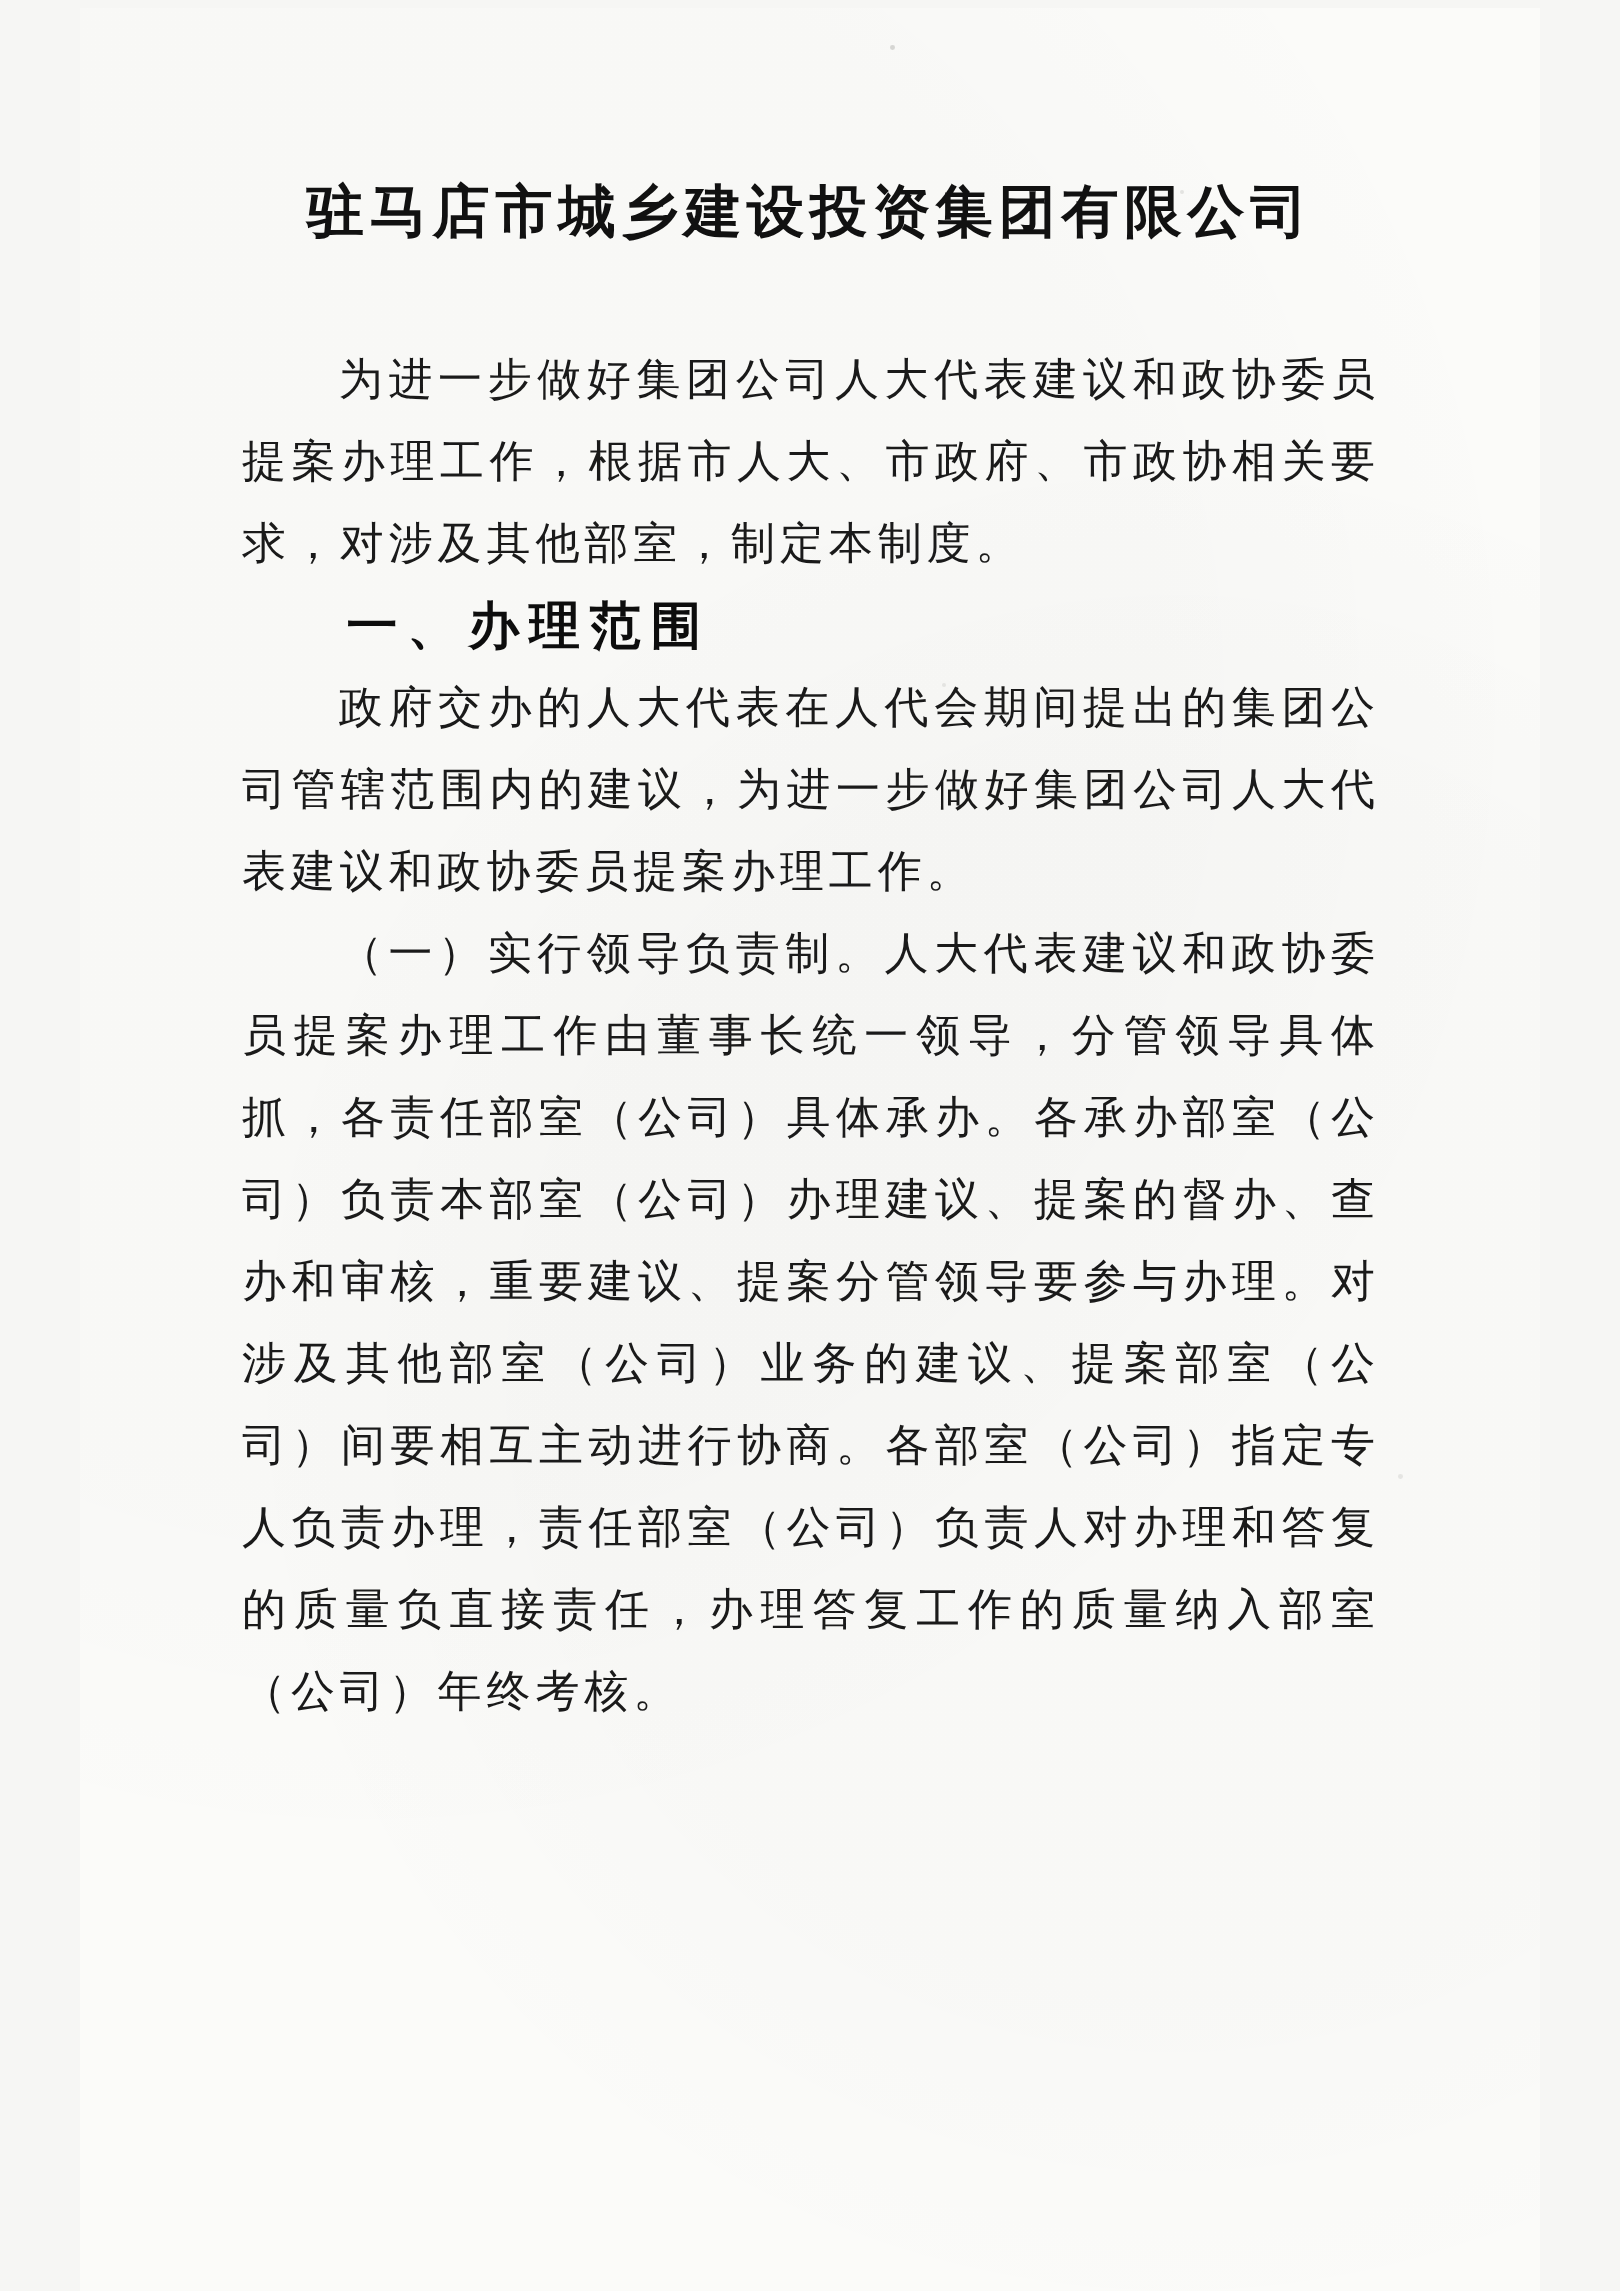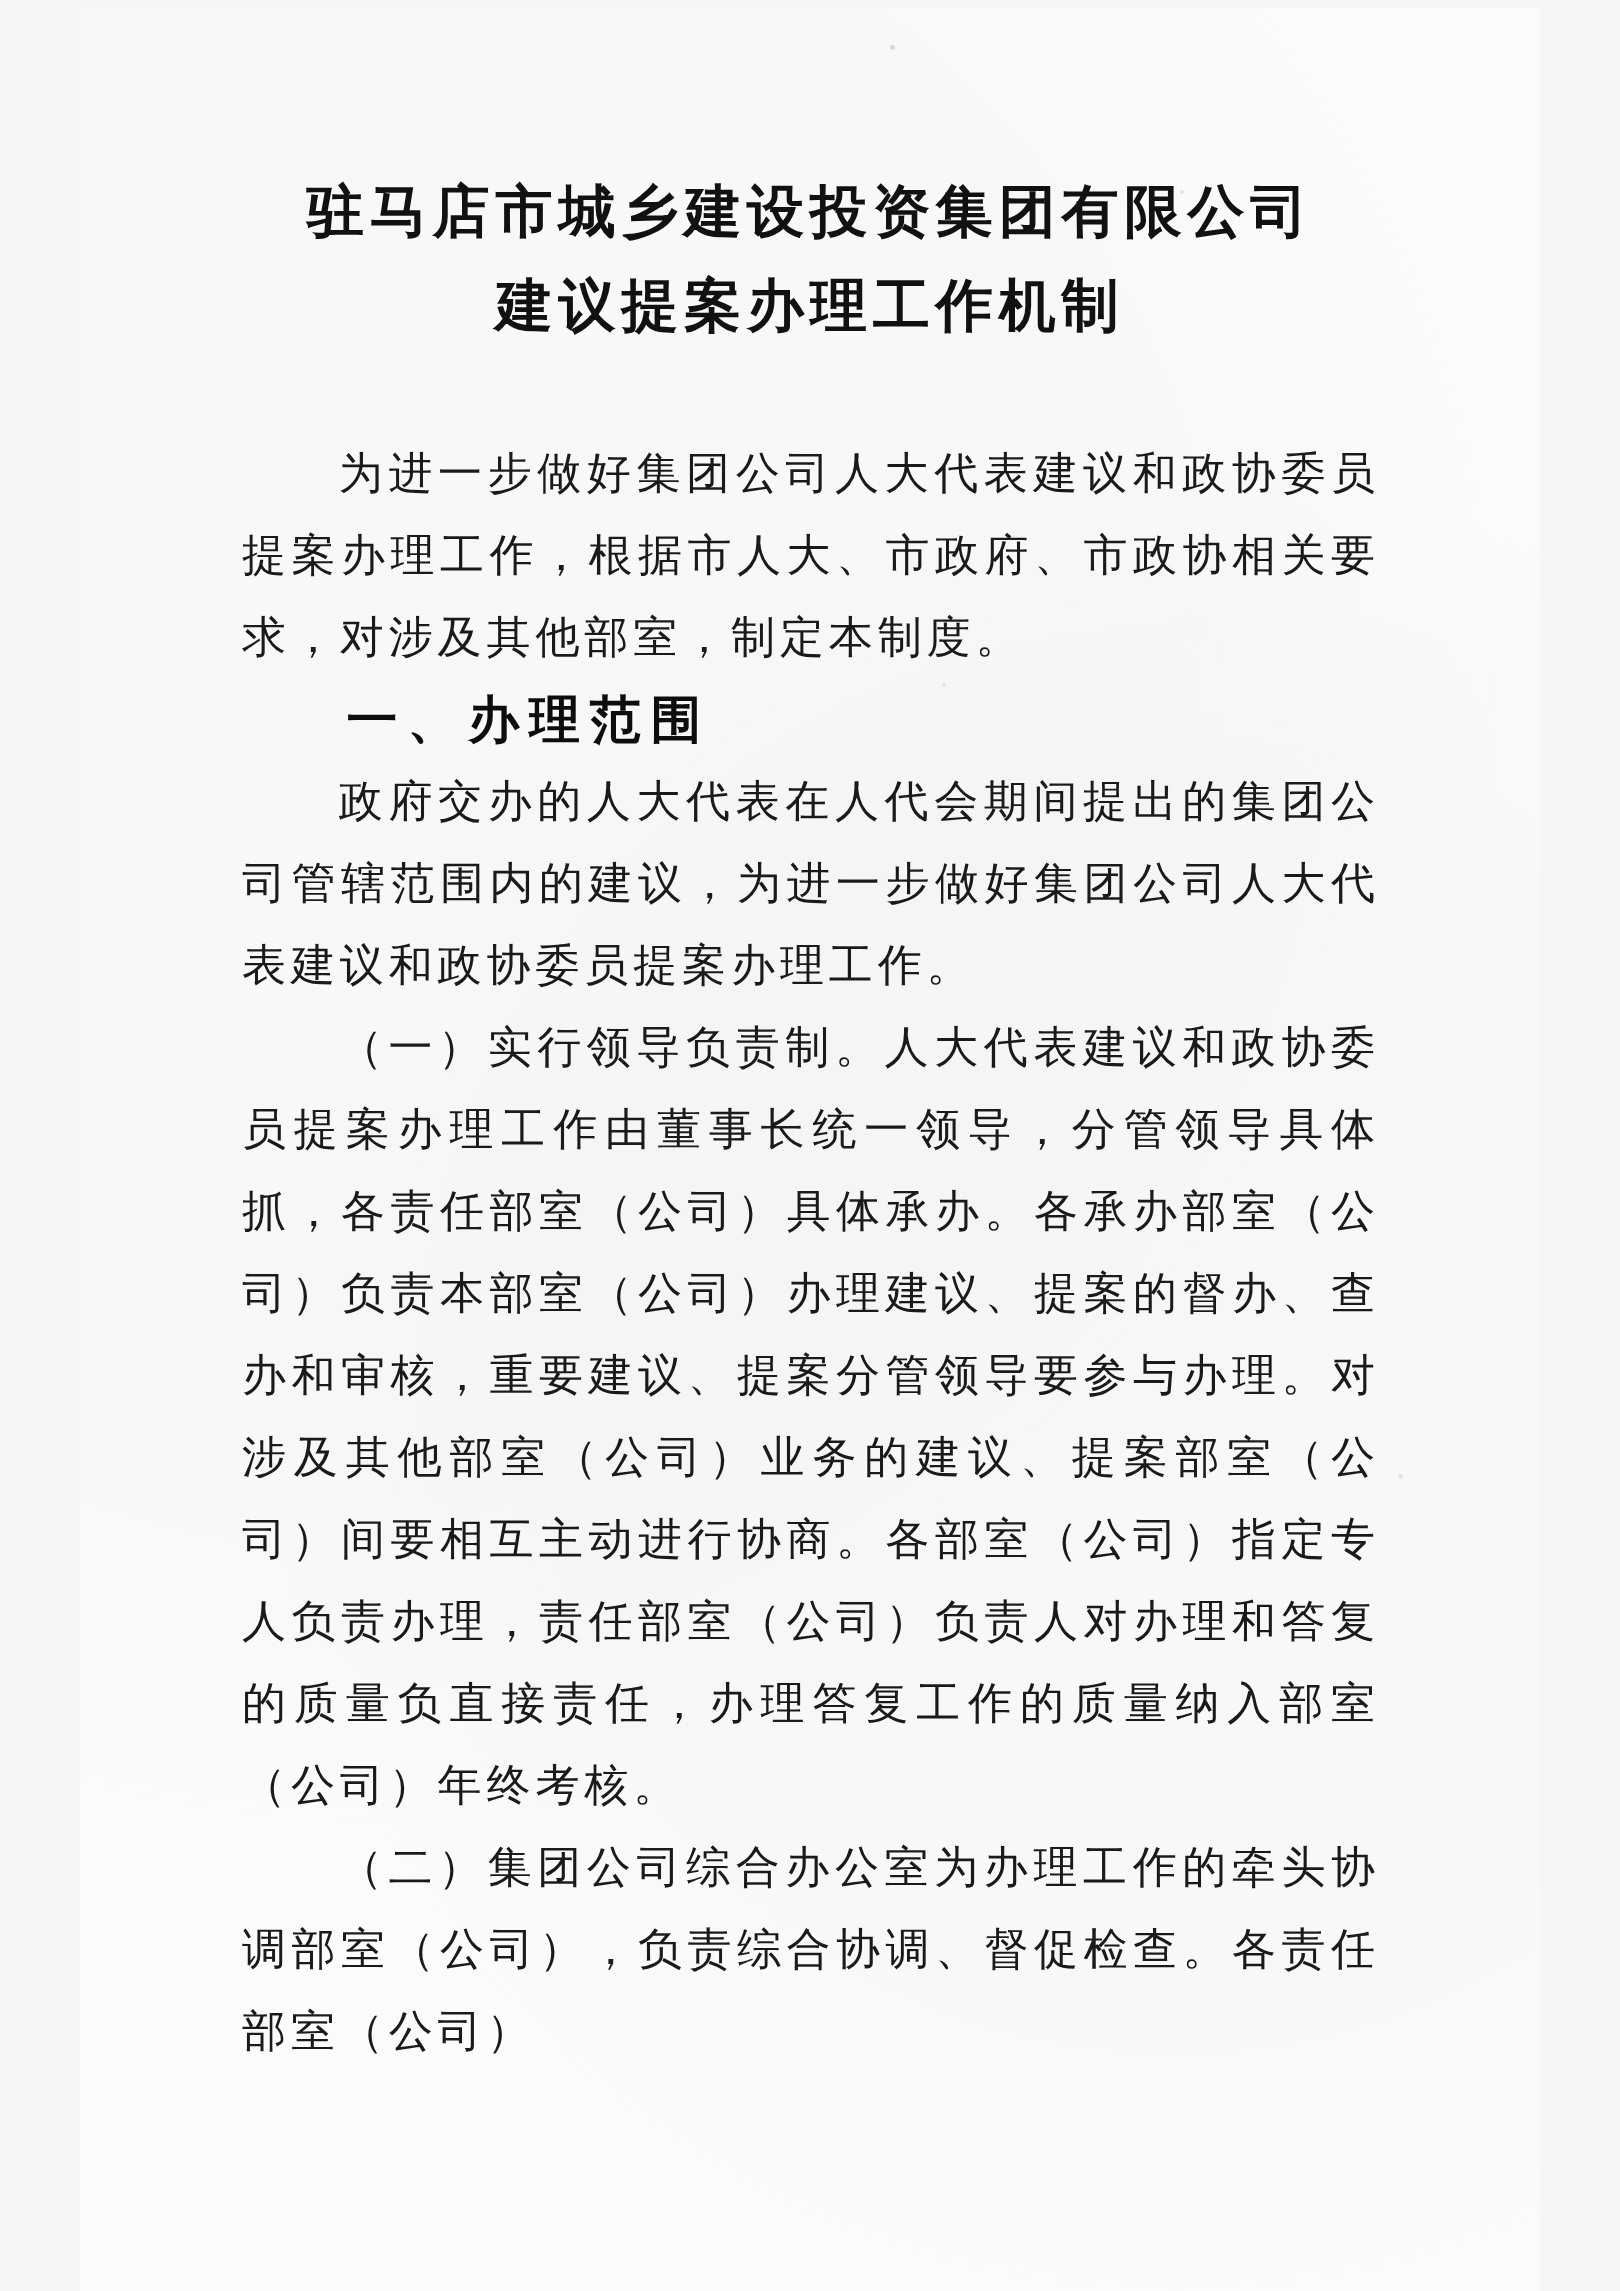--- a/index.html
+++ b/index.html
@@ -78,32 +78,30 @@
 
 <div class="page">
 
   <div class="speckle s1"></div>
   <div class="speckle s2"></div>
   <div class="speckle s3"></div>
   <div class="speckle s4"></div>
 
   <div class="title-block">
     <span class="title-line">驻马店市城乡建设投资集团有限公司</span>
-    <span class="title-line">建议提案办理工作机制</span>
   </div>
 
   <div class="body-block">
 
     <p class="para">为进一步做好集团公司人大代表建议和政协委员提案办理工作，根据市人大、市政府、市政协相关要求，对涉及其他部室，制定本制度。</p>
 
     <p class="heading">一、办理范围</p>
 
     <p class="para">政府交办的人大代表在人代会期间提出的集团公司管辖范围内的建议，为进一步做好集团公司人大代表建议和政协委员提案办理工作。</p>
 
 
     <p class="para">（一）实行领导负责制。人大代表建议和政协委员提案办理工作由董事长统一领导，分管领导具体抓，各责任部室（公司）具体承办。各承办部室（公司）负责本部室（公司）办理建议、提案的督办、查办和审核，重要建议、提案分管领导要参与办理。对涉及其他部室（公司）业务的建议、提案部室（公司）间要相互主动进行协商。各部室（公司）指定专人负责办理，责任部室（公司）负责人对办理和答复的质量负直接责任，办理答复工作的质量纳入部室（公司）年终考核。</p>
 
-    <p class="para">（二）集团公司综合办公室为办理工作的牵头协调部室（公司），负责综合协调、督促检查。各责任部室（公司）</p>
 
   </div>
 
 </div>
 
 
 </body></html>

